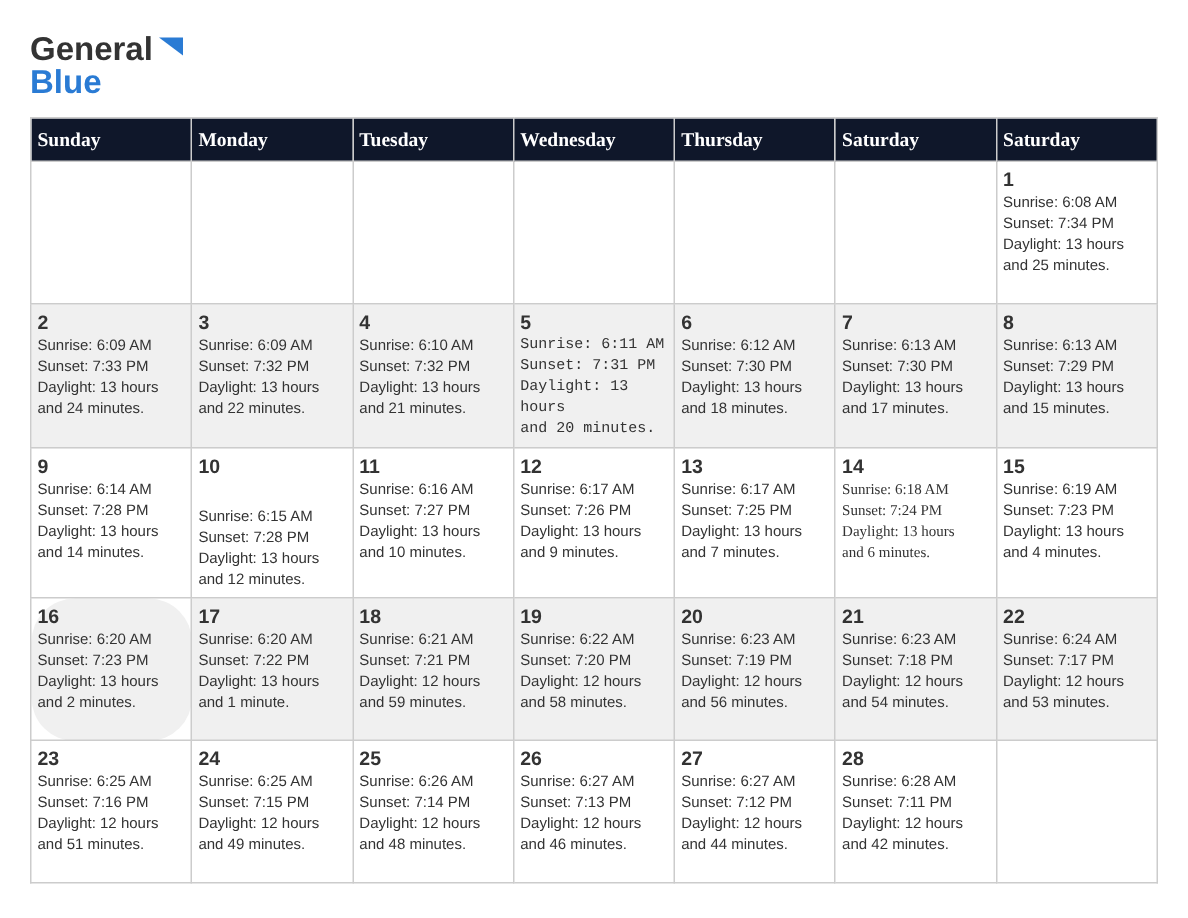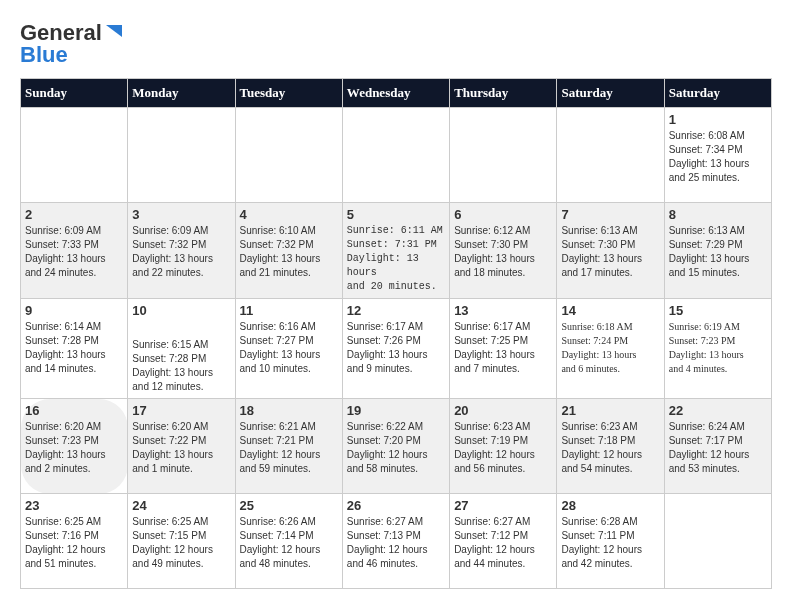--- a/index.html
+++ b/index.html
@@ -209,21 +209,21 @@
         </td>
         <td>
           <span class="day-number">14</span>
           <div class="day-info" style="white-space: pre-line; font-family: Liberation Serif, serif;">Sunrise: 6:18 AM
 Sunset: 7:24 PM
 Daylight: 13 hours
 and 6 minutes.</div>
         </td>
         <td>
           <span class="day-number">15</span>
-          <div class="day-info" style="white-space: pre-line; font-family: Liberation Serif, serif;">Sunrise: 6:19 AM
+          <div class="day-info" style="white-space: pre-line;">Sunrise: 6:19 AM
 Sunset: 7:23 PM
 Daylight: 13 hours
 and 4 minutes.</div>
         </td>
       </tr>
       <tr>
         <td style="background: rgb(240, 240, 240); border-radius: 29px;">
           <span class="day-number">16</span>
           <div class="day-info" style="white-space: pre-line;">Sunrise: 6:20 AM
 Sunset: 7:23 PM

